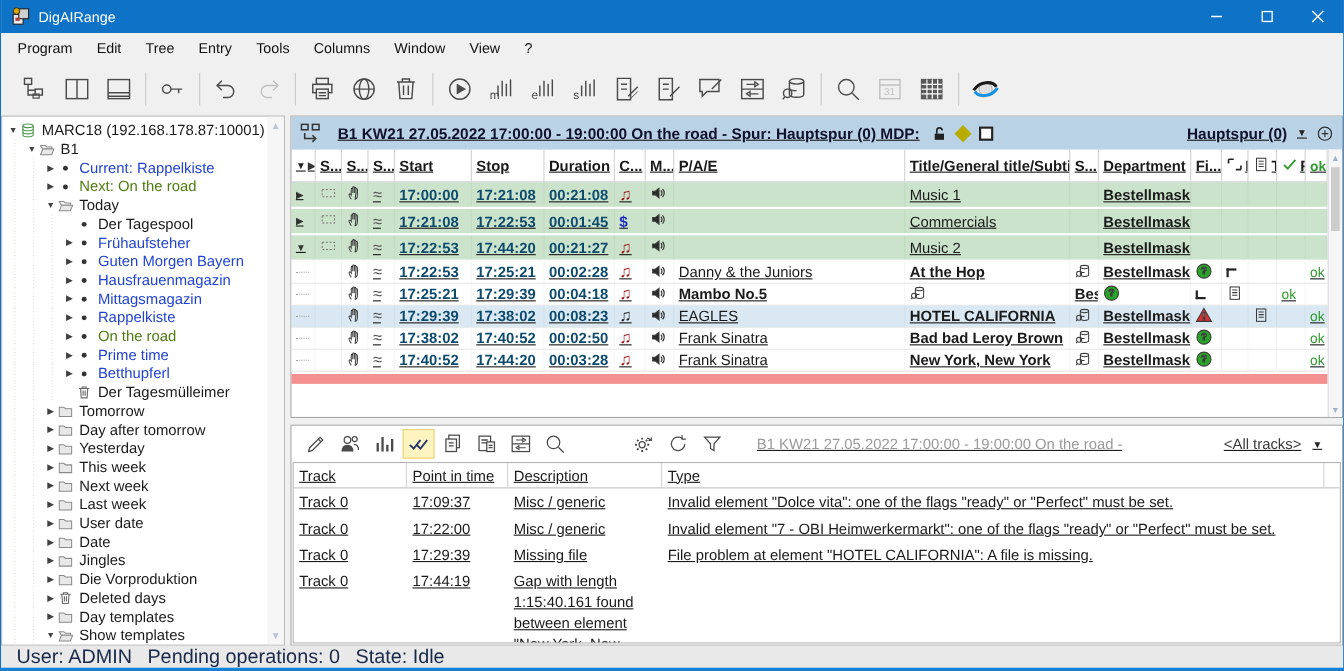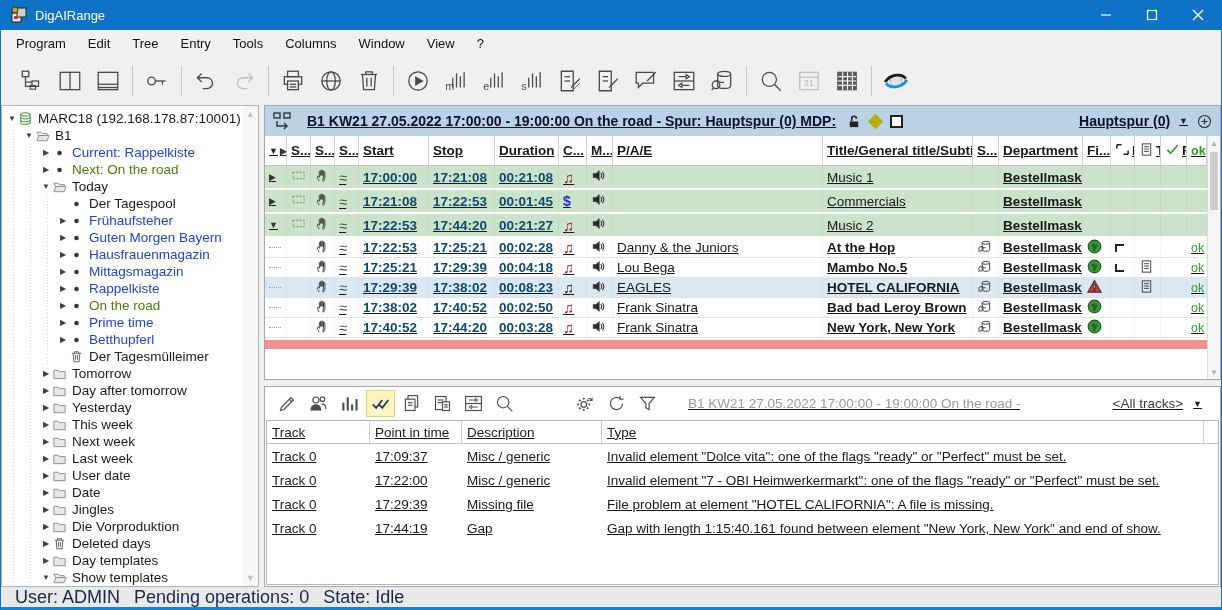--- a/index.html
+++ b/index.html
@@ -1046,23 +1046,20 @@
                   <span class="pl-cell-t">00:04:18</span>
                 </div>
                 <div class="pl-cell">
                   <span class="note-red">♫</span>
                 </div>
                 <div class="pl-cell">
                   <span class="ico14"><svg viewBox="0 0 16 16">
                       <path d="M2.5 6.2h2.6L8.6 3.4v9.2L5.1 9.8H2.5z" fill="#2a2a2a"></path>
                       <path d="M10.4 5.5a3.4 3.4 0 0 1 0 5M12 4a5.6 5.6 0 0 1 0 8" fill="none" stroke="#2a2a2a" stroke-width="1.1"></path>
                     </svg></span>
-                </div>
-                <div class="pl-cell">
-                  <span>Lou Bega</span>
                 </div>
                 <div class="pl-cell">
                   <span style="font-weight:bold">Mambo No.5</span>
                 </div>
                 <div class="pl-cell">
                   <span class="ico14"><svg viewBox="0 0 16 16">
                       <g fill="none" stroke="#3a3a3a" stroke-width="1">
                         <ellipse cx="9.5" cy="4" rx="4" ry="1.6"></ellipse>
                         <path d="M5.5 4v7.5c0 .9 1.8 1.6 4 1.6s4-.7 4-1.6V4"></path>
                         <path d="M5.5 7.8c0 .9 1.8 1.6 4 1.6"></path>
@@ -1444,21 +1441,20 @@
               <div class="msg-row">
                 <div class="msg-cell">Track 0</div>
                 <div class="msg-cell">17:29:39</div>
                 <div class="msg-cell">Missing file</div>
                 <div class="msg-cell">File problem at element "HOTEL CALIFORNIA": A file is missing.</div>
                 <div class="msg-cell"></div>
               </div>
               <div class="msg-row">
                 <div class="msg-cell">Track 0</div>
                 <div class="msg-cell">17:44:19</div>
-                <div class="msg-cell">Gap</div>
                 <div class="msg-cell">Gap with length 1:15:40.161 found between element "New York, New York" and end of show.</div>
                 <div class="msg-cell"></div>
               </div>
             </div>
         </div>
       </div>
     </div>
   </div>
 
   <div class="statusbar">

